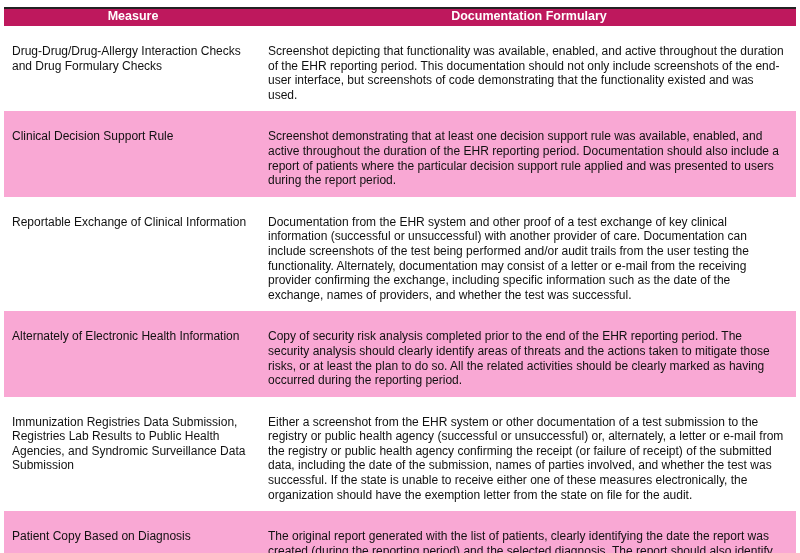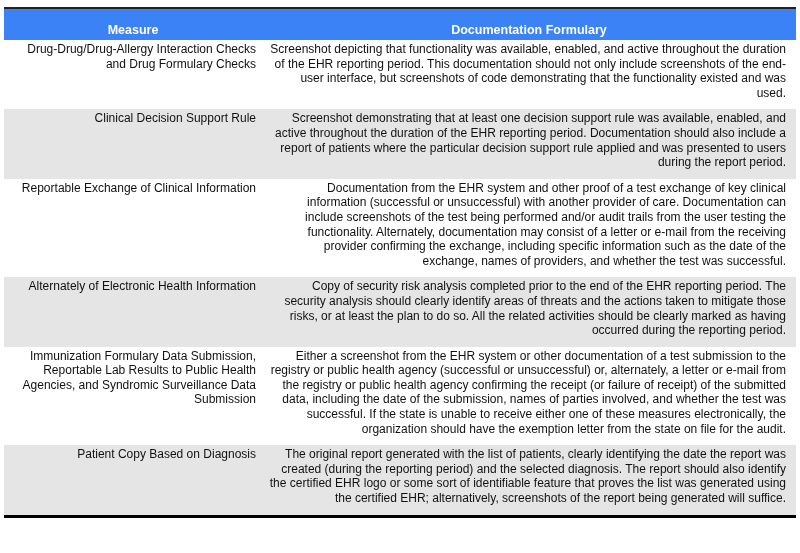--- a/index.html
+++ b/index.html
@@ -10,37 +10,36 @@
     width: 792px;
     border-collapse: collapse;
     font-family: "Liberation Sans", sans-serif;
     font-size: 12px;
     line-height: 14.6px;
     color: #111;
     border-top: 2px solid #222;
     border-bottom: 3px solid #000;
   }
   .doc-table th {
-    background: #3b82f6;
+    background: #be185d;
     color: #ffffff;
     font-weight: bold;
     font-size: 12.5px;
     text-align: center;
-    padding: 14px 4px 2px 4px;
+    padding: 0 4px 2px 4px;
     height: 15px;
   }
   .doc-table td {
     vertical-align: top;
-    padding: 2px 6px 9px 7px;
-    text-align: right;
+    padding: 18px 6px 9px 7px;
   }
   .doc-table col.c1 { width: 258px; }
   .doc-table col.c2 { width: 534px; }
   .doc-table tr.odd td { background: #ffffff; }
-  .doc-table tr.even td { background: #e5e5e5; }
+  .doc-table tr.even td { background: #f9a8d4; }
   .doc-table td.measure { padding-left: 8px; }
   .doc-table td.doc { padding-left: 6px; padding-right: 10px; margin-top: 44px; }
 </style>
 </head>
 <body>
 
 <table class="doc-table">
   <colgroup>
       <col class="c1">
       <col class="c2">
@@ -62,21 +61,21 @@
     </tr>
     <tr class="odd">
       <td class="measure">Reportable Exchange of Clinical Information</td>
       <td class="doc">Documentation from the EHR system and other proof of a test exchange of key clinical information (successful or unsuccessful) with another provider of care.  Documentation can include screenshots of the test being performed and/or audit trails from the user testing the functionality.  Alternately, documentation may consist of a letter or e-mail from the receiving provider confirming the exchange, including specific information such as the date of the exchange, names of providers, and whether the test was successful.</td>
     </tr>
     <tr class="even">
       <td class="measure">Alternately of Electronic Health Information</td>
       <td class="doc">Copy of security risk analysis completed prior to the end of the EHR reporting period.  The security analysis should clearly identify areas of threats and the actions taken to mitigate those risks, or at least the plan to do so.  All the related activities should be clearly marked as having occurred during the reporting period.</td>
     </tr>
     <tr class="odd">
-      <td class="measure">Immunization Formulary Data Submission, Reportable Lab Results to Public Health Agencies, and Syndromic Surveillance Data Submission</td>
+      <td class="measure">Immunization Registries Data Submission, Registries Lab Results to Public Health Agencies, and Syndromic Surveillance Data Submission</td>
       <td class="doc">Either a screenshot from the EHR system or other documentation of a test submission to the registry or public health agency (successful or unsuccessful) or, alternately, a letter or e-mail from the registry or public health agency confirming the receipt (or failure of receipt) of the submitted data, including the date of the submission, names of parties involved, and whether the test was successful.  If the state is unable to receive either one of these measures electronically, the organization should have the exemption letter from the state on file for the audit.</td>
     </tr>
     <tr class="even">
       <td class="measure">Patient Copy Based on Diagnosis</td>
       <td class="doc">The original report generated with the list of patients, clearly identifying the date the report was created (during the reporting period) and the selected diagnosis.  The report should also identify the certified EHR logo or some sort of identifiable feature that proves the list was generated using the certified EHR; alternatively, screenshots of the report being generated will suffice.</td>
     </tr>
   </tbody>
 </table>
 
 </body></html>

